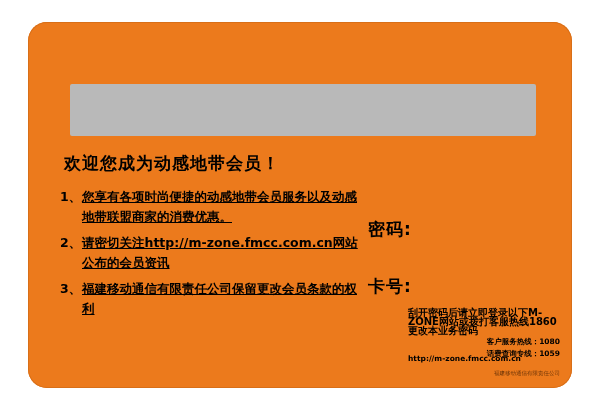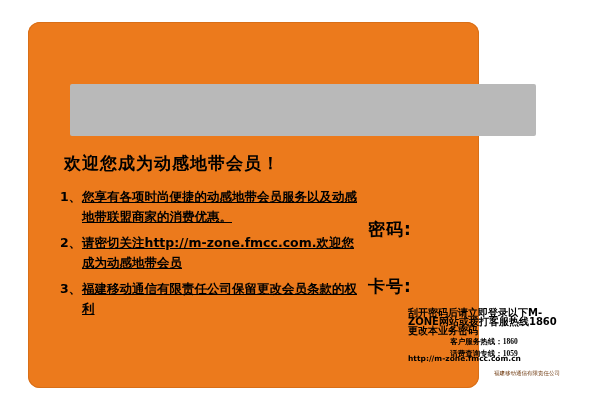--- a/index.html
+++ b/index.html
@@ -10,24 +10,24 @@
   body {
     width: 600px;
     height: 408px;
     font-family: "DejaVu Sans", "Liberation Sans", sans-serif;
     overflow: hidden;
   }
   #card {
     position: absolute;
     left: 28px;
     top: 22px;
-    width: 451px;
+    width: 544px;
     height: 366px;
     background: #ec7a1c;
-    border-radius: 12px;
+    border-radius: 19px;
     box-shadow: 0 0 0 1px #d86f18 inset;
   }
   #scratch-panel {
     position: absolute;
     left: 42px;
     top: 62px;
     width: 466px;
     height: 52px;
     background: #b9b9b9;
     border-radius: 2px;
@@ -91,22 +91,21 @@
     left: 380px;
     top: 314px;
     width: 152px;
     font-size: 7.5px;
     color: #000000;
     font-weight: bold;
     line-height: 12px;
   }
   #hotlines .row {
     display: flex;
-    justify-content: center;
-    font-family: Liberation Serif, serif;
+    justify-content: flex-end;
   }
   #site-url {
     position: absolute;
     left: 380px;
     top: 332px;
     width: 152px;
     font-size: 7.5px;
     font-weight: bold;
     color: #000000;
   }
@@ -129,39 +128,39 @@
 
   <div id="welcome-title">欢迎您成为动感地带会员！</div>
 
   <div id="terms">
     <div class="term-item">
       <span class="term-num">1、</span>
       <span class="term-text">您享有各项时尚便捷的动感地带会员服务以及动感地带联盟商家的消费优惠。</span>
     </div>
     <div class="term-item">
       <span class="term-num">2、</span>
-      <span class="term-text">请密切关注http://m-zone.fmcc.com.欢迎您成为动感地带会员</span>
+      <span class="term-text">请密切关注http://m-zone.fmcc.com.cn网站公布的会员资讯</span>
     </div>
     <div class="term-item">
       <span class="term-num">3、</span>
       <span class="term-text">福建移动通信有限责任公司保留更改会员条款的权利</span>
     </div>
   </div>
 
   <div id="fields">
     <div class="field-label">密码:</div>
     <div class="field-label">卡号:</div>
   </div>
 
   <div id="fineprint">刮开密码后请立即登录以下M-ZONE网站或拨打客服热线1860更改本业务密码</div>
 
   <div id="hotlines">
     <div class="row">
       <span>客户服务热线：</span>
-      <span>1860</span>
+      <span>1080</span>
     </div>
     <div class="row">
       <span>话费查询专线：</span>
       <span>1059</span>
     </div>
   </div>
 
   <div id="site-url">http://m-zone.fmcc.com.cn</div>
 
   <div id="legal-note">福建移动通信有限责任公司</div>

